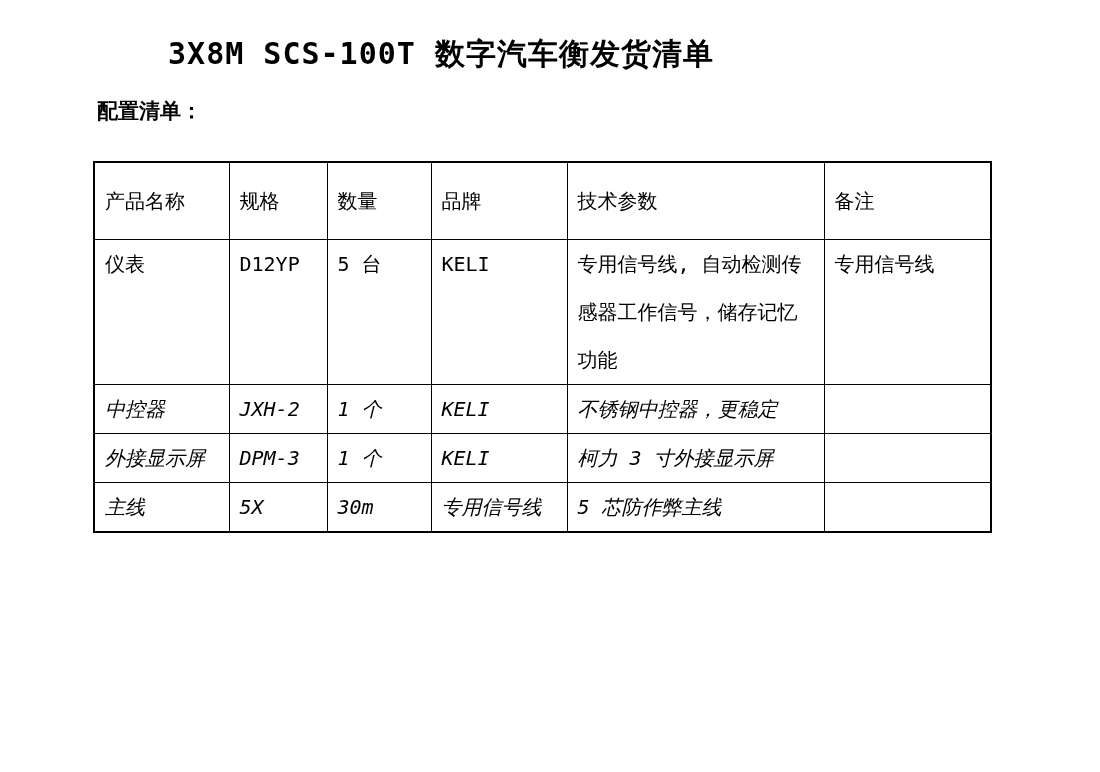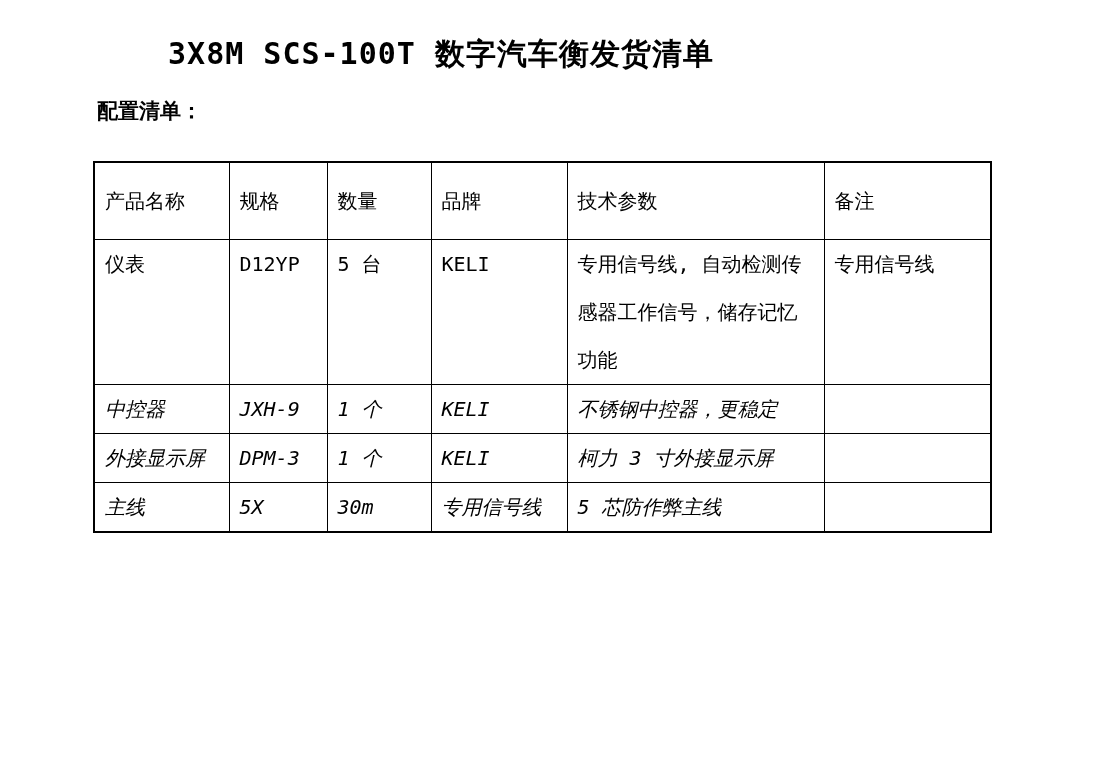--- a/index.html
+++ b/index.html
@@ -106,21 +106,21 @@
         <td>仪表</td>
         <td>D12YP</td>
         <td>5 台</td>
         <td>KELI</td>
         <td>专用信号线, 自动检测传感器工作信号，储存记忆功能</td>
         <td>专用信号线</td>
       </tr>
 
       <tr class="row-short">
         <td>中控器</td>
-        <td>JXH-9</td>
+        <td>JXH-2</td>
         <td>1 个</td>
         <td>KELI</td>
         <td>不锈钢中控器，更稳定</td>
         <td></td>
       </tr>
 
       <tr class="row-short">
         <td>外接显示屏</td>
         <td>DPM-3</td>
         <td>1 个</td>

